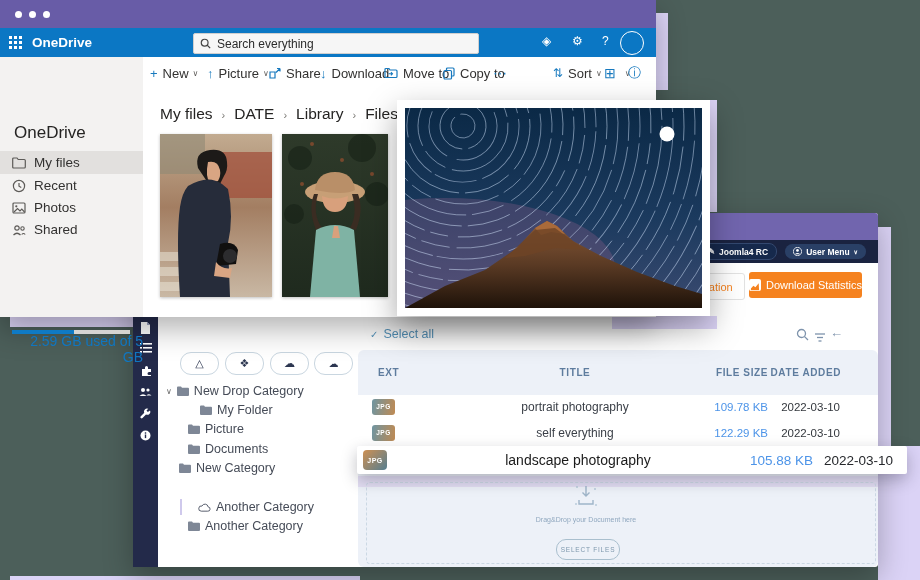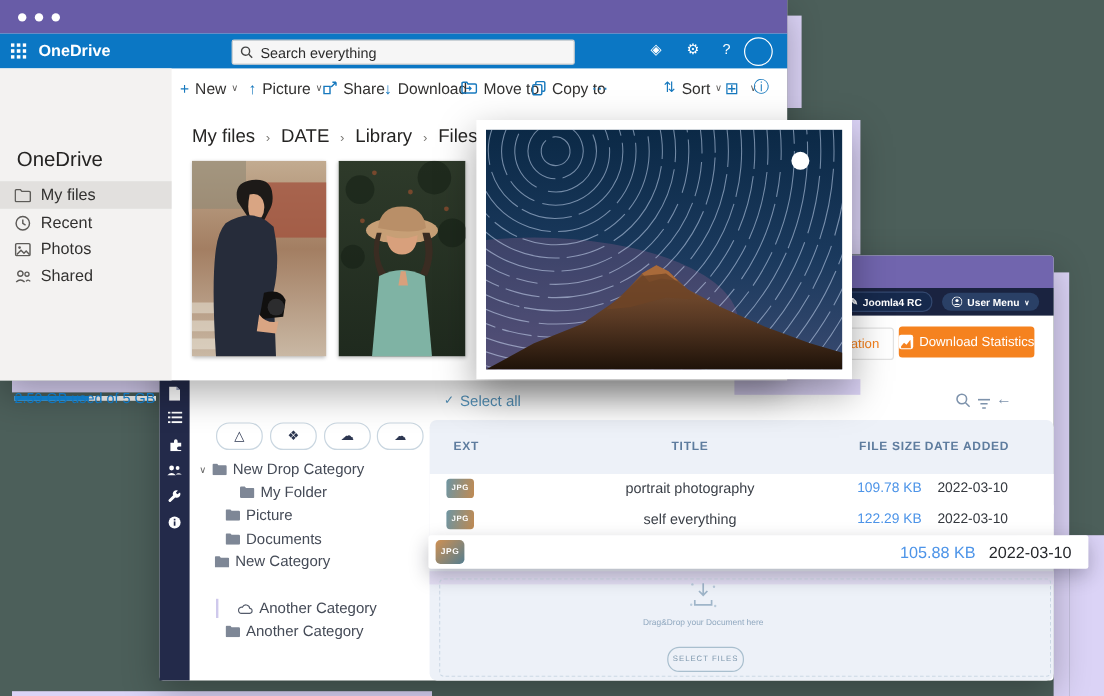--- a/index.html
+++ b/index.html
@@ -21,21 +21,21 @@
   .blue-ic{position:absolute;top:34px;color:#fff;font-size:12px;}
   .avatar{position:absolute;left:620px;top:31px;width:22px;height:22px;border:1.6px solid #fff;border-radius:50%;}
   .od-side{left:0;top:57px;width:143px;height:260px;background:#F3F2F1;}
   .od-side h1{position:absolute;left:14px;top:66px;margin:0;font-size:17px;font-weight:400;color:#252423;}
   .nav-item{position:absolute;left:0;width:143px;height:23px;display:flex;align-items:center;cursor:pointer;}
   .nav-item.sel{background:#E2E0DE;}
   .nav-item .lbl{font-size:13.5px;color:#323130;margin-left:8px;}
   .nav-item svg{margin-left:12px;}
   .stor-track{position:absolute;left:12px;top:273px;width:118px;height:4px;background:#D6D4D2;}
   .stor-fill{width:62px;height:4px;background:#0F7AC4;}
-  .stor-txt{position:absolute;left:12px;top:268px;font-size:12px;color:#1076C0;}
+  .stor-txt{position:absolute;left:12px;top:276px;font-size:14px;color:#1076C0;text-align:right;}
   .od-tb{position:absolute;top:63px;height:20px;display:flex;align-items:center;font-size:13px;color:#323130;}
   .od-tb .ic{color:#1779BE;font-size:13px;margin-right:5px;}
   .od-tb .car{font-size:8px;color:#605E5C;margin-left:4px;}
   .crumb{position:absolute;top:104px;height:20px;display:flex;align-items:center;font-size:15.5px;color:#252423;}
   .crumb .sep{font-size:11px;color:#7A7874;margin:0 9px;padding-top:2px;}
   .tile{position:absolute;top:134px;height:163px;box-shadow:0 1px 3px rgba(0,0,0,.25);cursor:pointer;}
 
   
   .jm-win{left:133px;top:213px;width:745px;height:354px;background:#fff;z-index:2;
           border-radius:3px;box-shadow:0 10px 30px rgba(0,0,0,.28);}
@@ -538,17 +538,18 @@
         </g>
       <path d="M0 200 L40 178 80 162 112 140 130 120 142 113 152 118 168 133 196 148 232 164 270 178 297 186 L297 200 Z" fill="url(#mnt)"></path>
       <path d="M130 120 L142 113 152 118 160 126 146 124 136 127z" fill="#A96A3A"></path>
       <path d="M100 150 L130 122 150 120 180 142 150 140 120 148z" fill="#6E4426" opacity=".8"></path>
       <circle cx="262" cy="26" r="7.5" fill="#fff"></circle>
     </svg>
   </div>
 
   <div class="abs float-row">
     <span class="fr-badge">JPG</span>
+    <span class="fr-title">landscape photography</span>
     <span class="fr-size">105.88 KB</span>
     <span class="fr-date">2022-03-10</span>
   </div>
 
 </div>
 
 </body></html>

